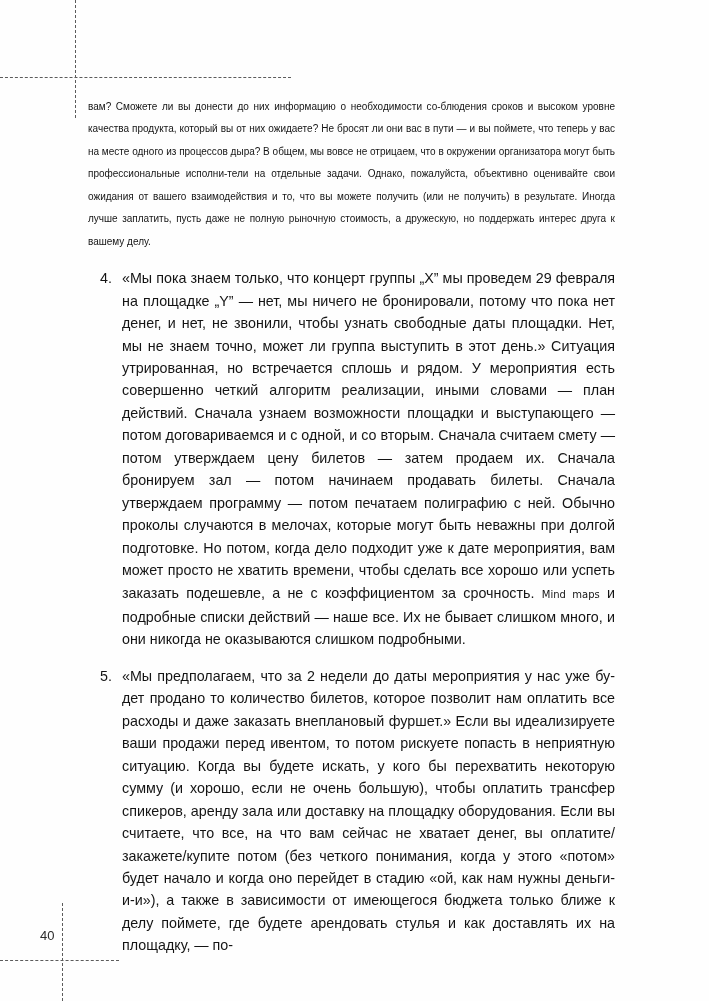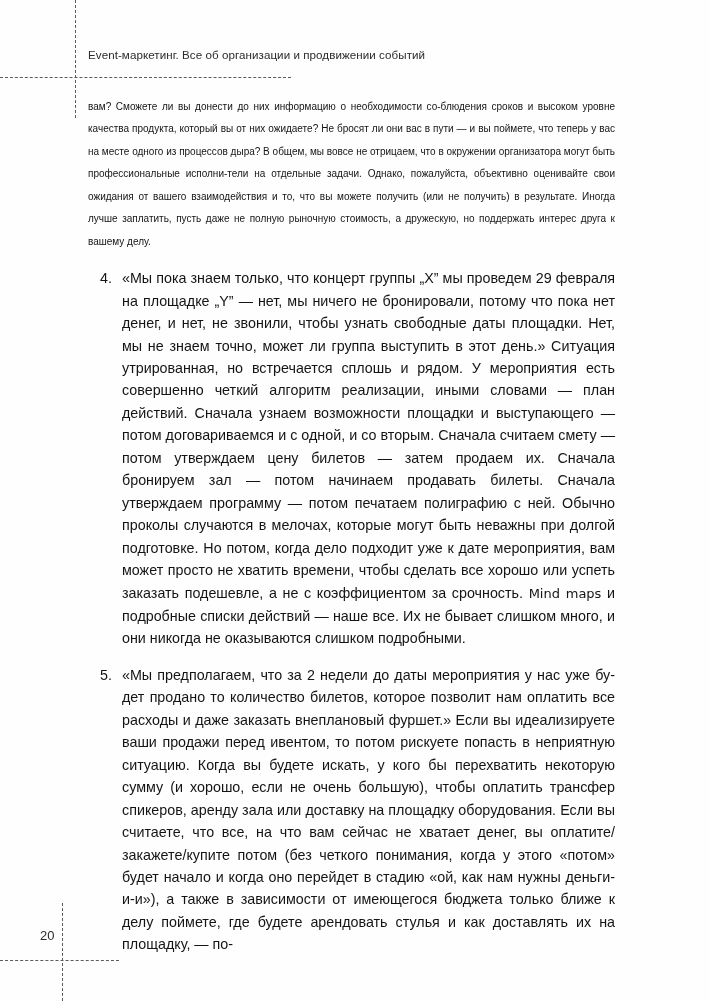--- a/index.html
+++ b/index.html
@@ -116,36 +116,35 @@
     left: 0;
     top: 0;
     width: 24px;
     text-align: right;
     font-size: 14.3px;
     line-height: 22.45px;
     color: #141414;
   }
   .latin {
     font-family: "DejaVu Sans", "Liberation Sans", sans-serif;
-    font-size: 13px;
+    font-size: 10px;
   }
 </style>
 </head>
 <body>
 
 <div class="page">
 
   <div class="mark mark-v-top"></div>
   <div class="mark mark-h-top"></div>
   <div class="mark mark-v-bottom"></div>
   <div class="mark mark-h-bottom"></div>
 
-  <div class="running-header">Event-маркетинг. Все об организации и продвижении событий</div>
 
-  <div class="folio">20</div>
+  <div class="folio">40</div>
 
   <div class="content">
 
     <p class="body-para">вам? Сможете ли вы донести до них информацию о необходимости со-блюдения сроков и высоком уровне качества продукта, который вы от них ожидаете? Не бросят ли они вас в пути — и вы поймете, что теперь у вас на месте одного из процессов дыра? В общем, мы вовсе не отрицаем, что в окружении организатора могут быть профессиональные исполни-тели на отдельные задачи. Однако, пожалуйста, объективно оценивайте свои ожидания от вашего взаимодействия и то, что вы можете получить (или не получить) в результате. Иногда лучше заплатить, пусть даже не полную рыночную стоимость, а дружескую, но поддержать интерес друга к вашему делу.</p>
 
     <ol class="numbered-list">
 
       <li>
         <span class="marker">4.</span>
         <span>«Мы пока знаем только, что концерт группы „X” мы проведем 29 февраля на площадке „Y” — нет, мы ничего не бронировали, потому что пока нет денег, и нет, не звонили, чтобы узнать свободные даты площадки. Нет, мы не знаем точно, может ли группа выступить в этот день.» Ситуация утрированная, но встречается сплошь и рядом. У мероприятия есть совершенно четкий алгоритм реализации, иными словами — план действий. Сначала узнаем возможности площадки и выступающего — потом договариваемся и с одной, и со вторым. Сначала считаем смету — потом утверждаем цену билетов — затем продаем их. Сначала бронируем зал — потом начинаем продавать билеты. Сначала утверждаем программу — потом печатаем полиграфию с ней. Обычно проколы случаются в мелочах, которые могут быть неважны при долгой подготовке. Но потом, когда дело подходит уже к дате мероприятия, вам может просто не хватить времени, чтобы сделать все хорошо или успеть заказать подешевле, а не с коэффициентом за срочность. </span><span class="latin">Mind maps</span><span> и подробные списки действий — наше все. Их не бывает слишком много, и они никогда не оказываются слишком подробными.</span>

